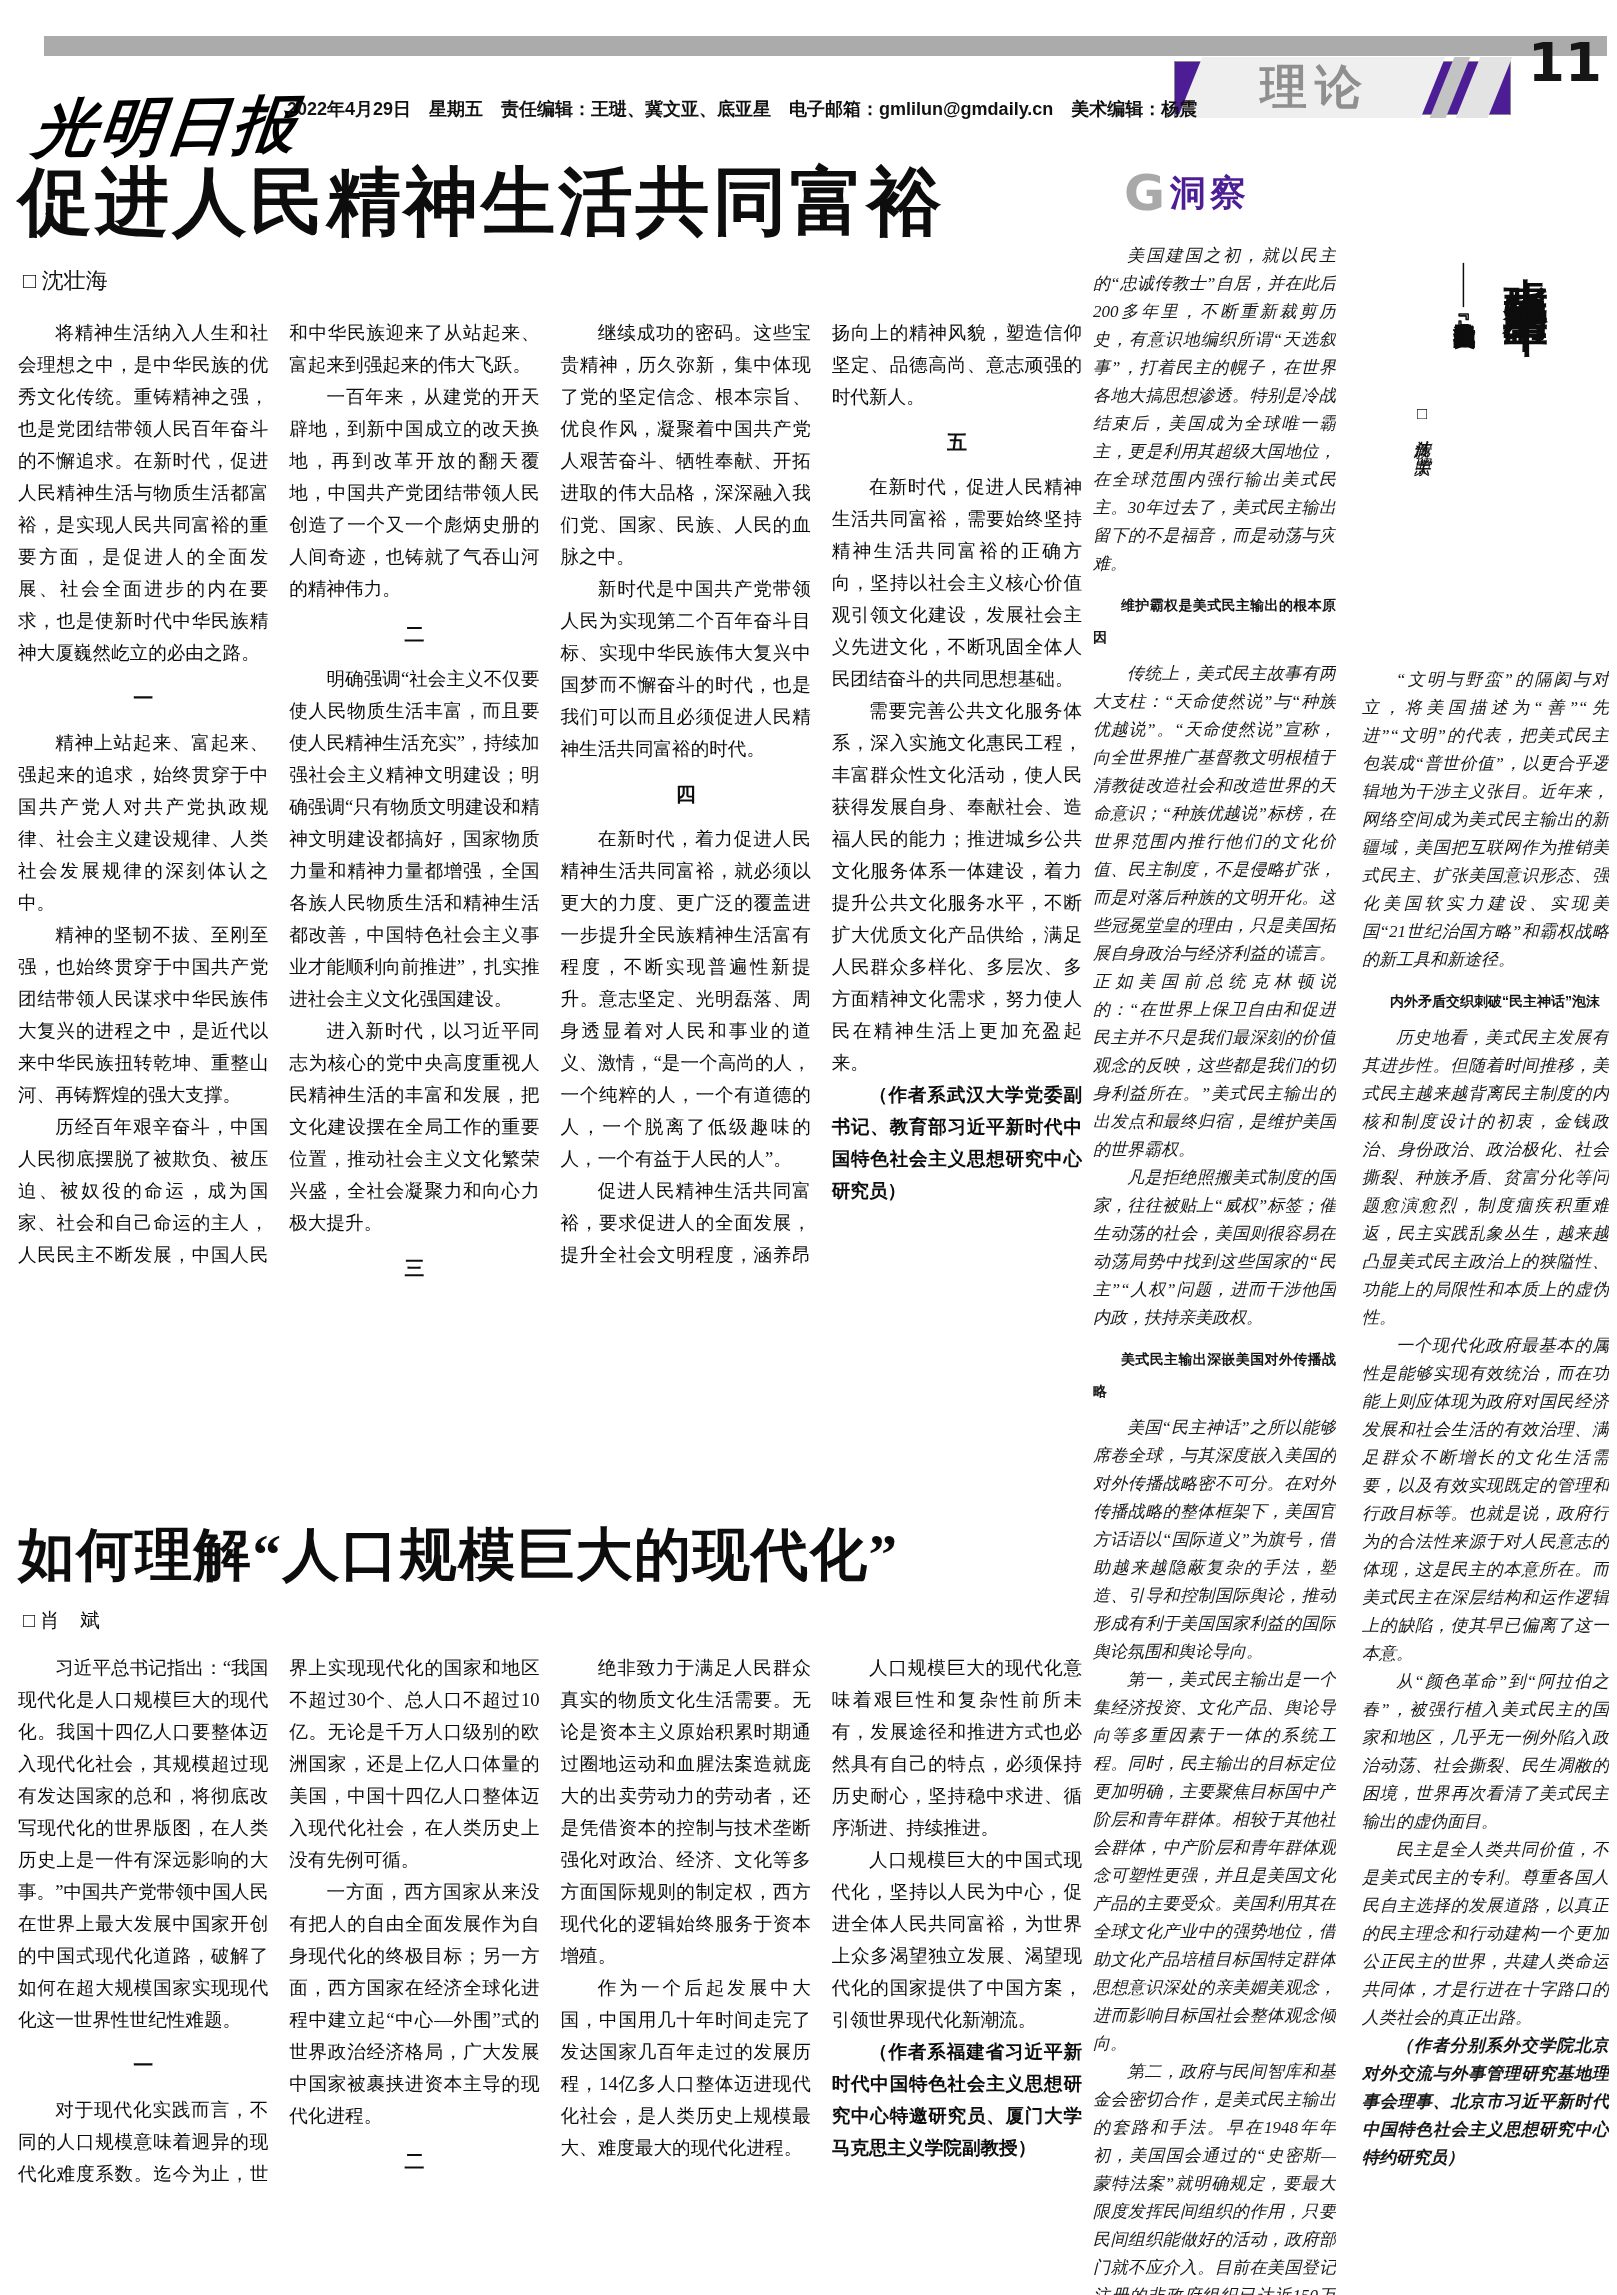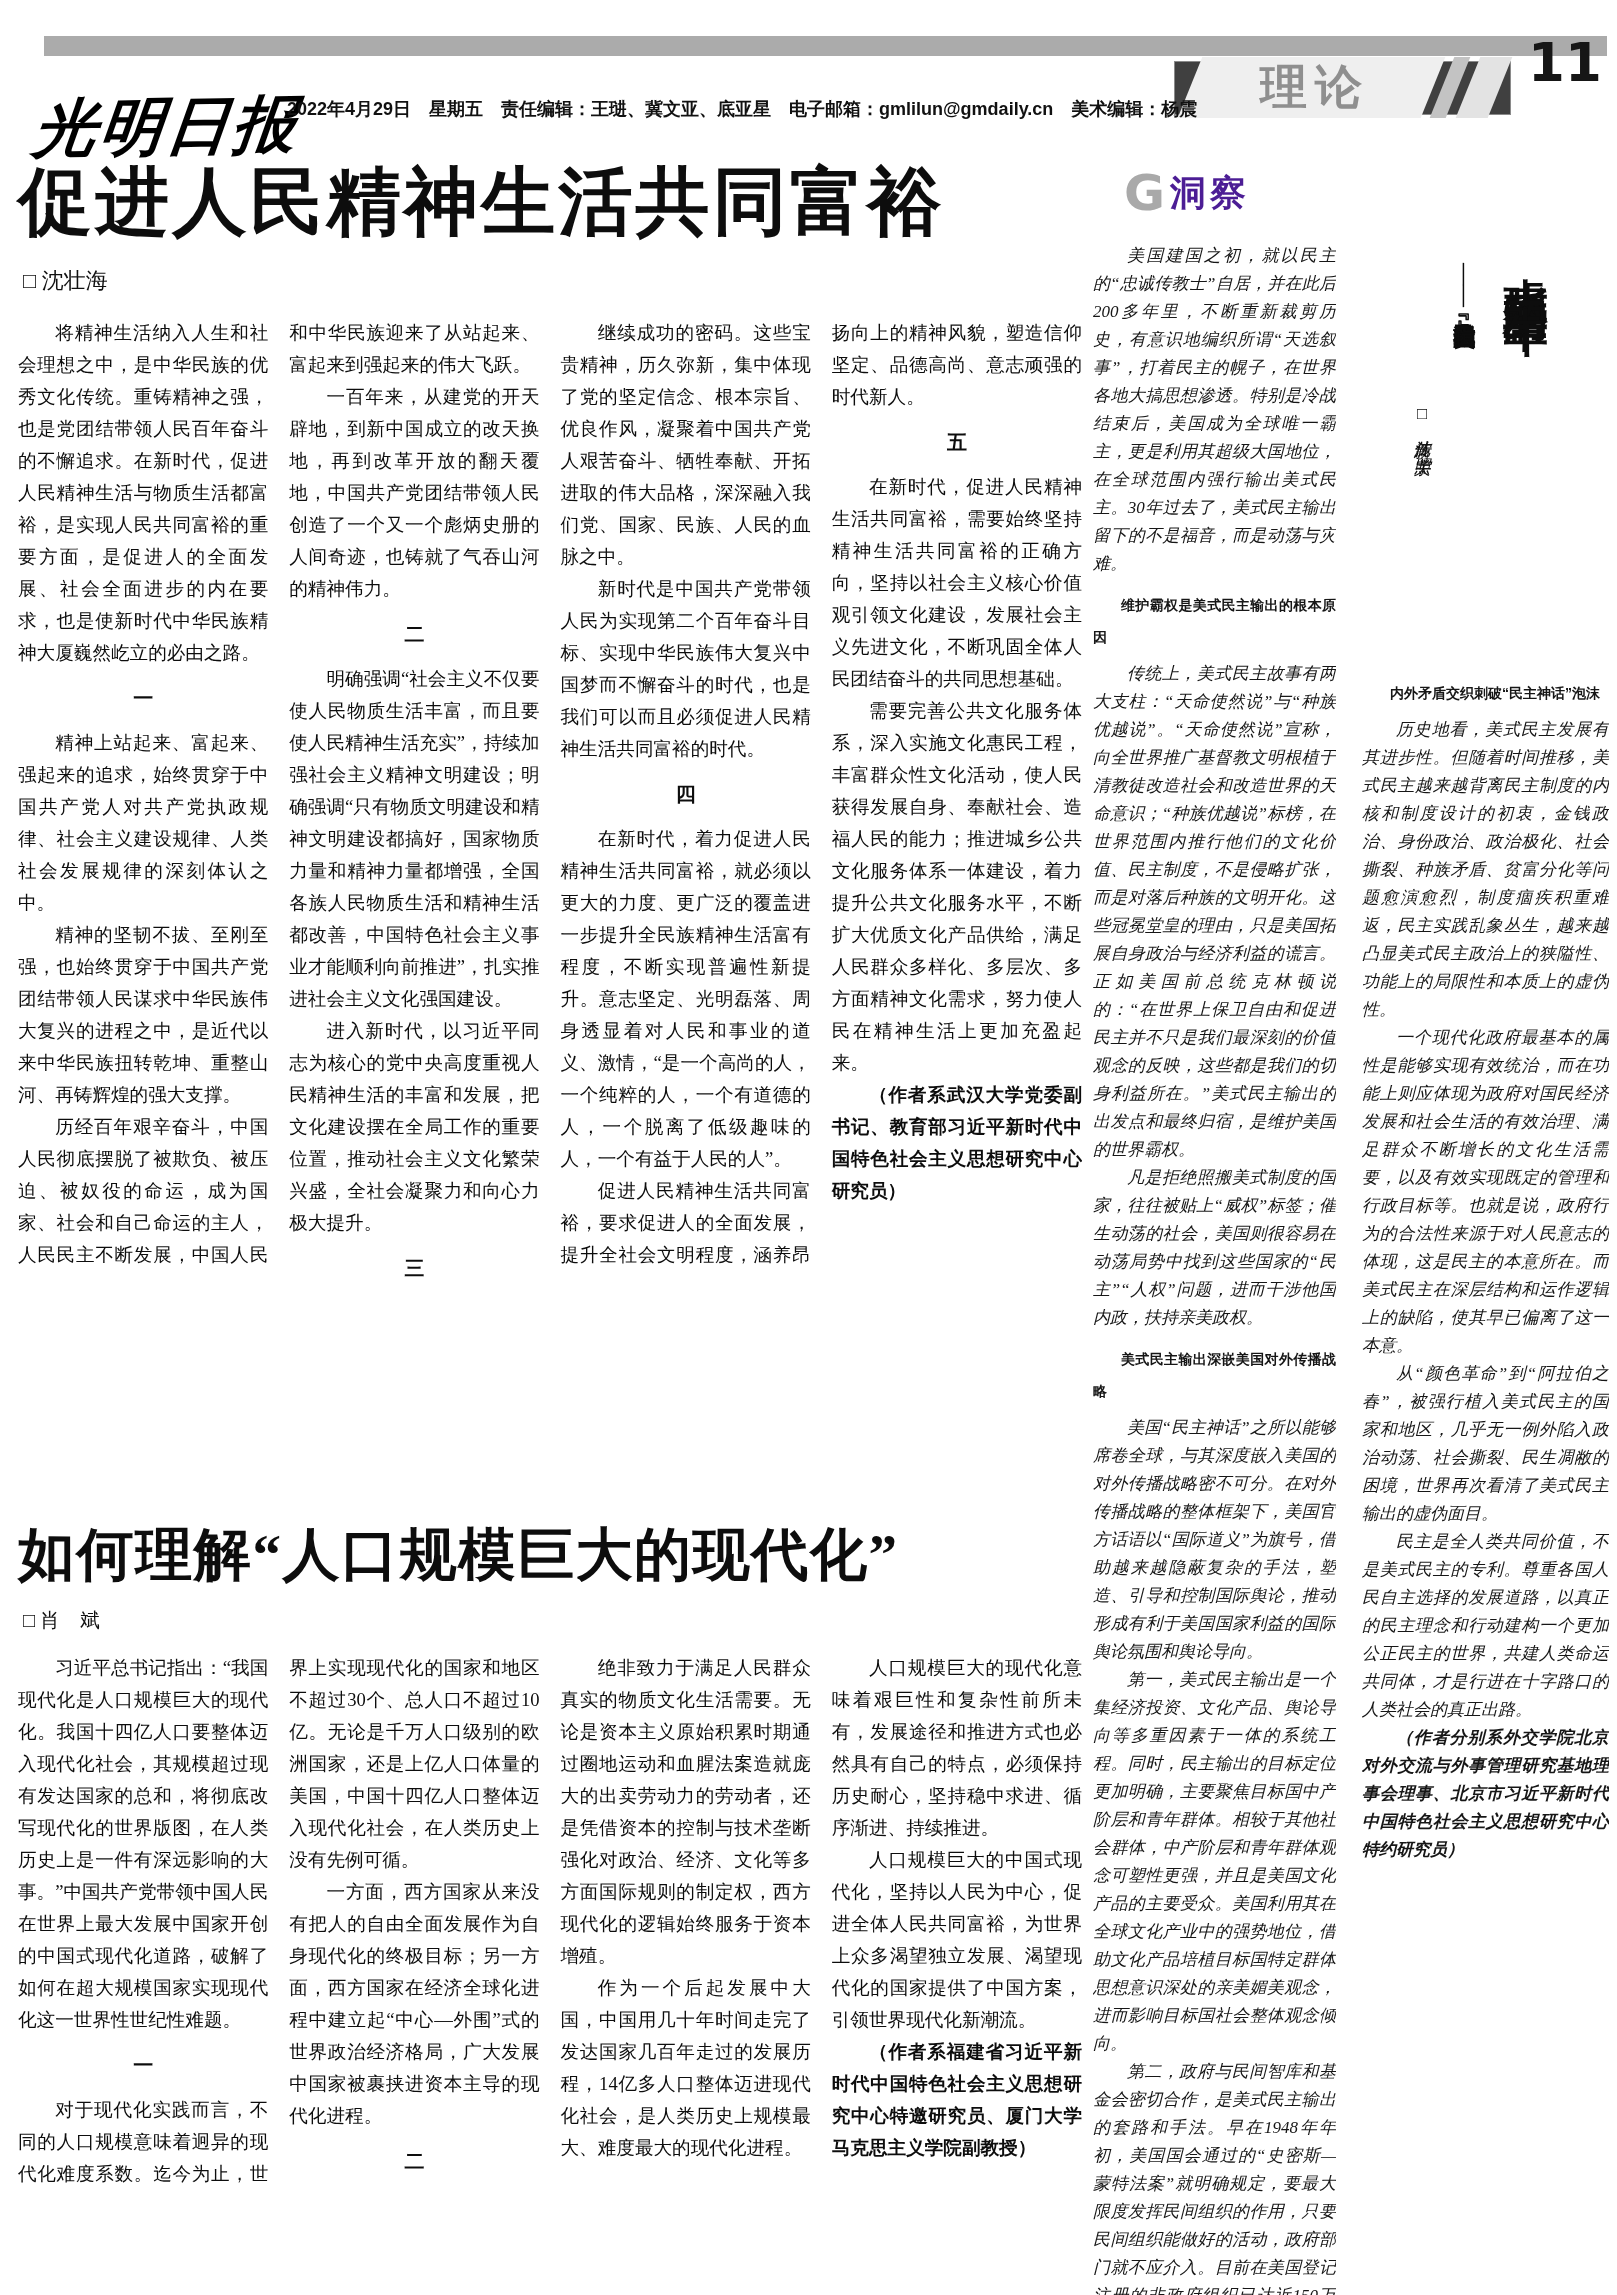--- a/index.html
+++ b/index.html
@@ -1,20 +1,20 @@
 <!DOCTYPE html>
 <html style="font-size:13px"><head>
 <meta charset="utf-8">
 <style>
   html,body{margin:0;padding:0;background:#ffffff;}
   .page{position:relative;width:1617px;height:2295px;background:#fff;overflow:hidden;
         font-family:"Liberation Serif","DejaVu Serif",serif;color:#0d0d0d;}
   
   .topbar{position:absolute;left:44px;top:36px;width:1563px;height:20px;background:#ababab;}
-  .banner-box{position:absolute;left:1174px;top:61px;width:335px;height:52px;border:1.6px solid #8a8a8a;background:#404040;}
+  .banner-box{position:absolute;left:1174px;top:61px;width:335px;height:52px;border:1.6px solid #8a8a8a;background:#4c1d95;}
   .banner-shape{position:absolute;left:14.6px;top:-4.9px;width:243px;height:61px;background:#efefef;transform:skewX(-22deg);}
   .banner-text{position:absolute;left:85px;top:-6.5px;font-size:47px;font-weight:900;color:#8f8f8f;
         letter-spacing:8px;font-family:"Liberation Serif",serif;}
   .stripe{position:absolute;top:-4.9px;height:61px;transform:skewX(-22deg);}
   .s1{left:267px;width:16px;background:#c3c3c3;}
   .s2{left:293px;width:32px;background:#e3e3e3;}
   .pageno{position:absolute;left:1528px;top:32px;font-family:"DejaVu Sans","Liberation Sans",sans-serif;
         font-size:53px;font-weight:600;color:#161616;}
   .masthead{position:absolute;left:34px;top:84px;font-size:63px;font-weight:900;font-style:italic;
         letter-spacing:3.2px;transform:skewX(-7deg) rotate(-1deg);color:#000;}
@@ -134,20 +134,21 @@
           <p class="blk-p">第一，美式民主输出是一个集经济投资、文化产品、舆论导向等多重因素于一体的系统工程。同时，民主输出的目标定位更加明确，主要聚焦目标国中产阶层和青年群体。相较于其他社会群体，中产阶层和青年群体观念可塑性更强，并且是美国文化产品的主要受众。美国利用其在全球文化产业中的强势地位，借助文化产品培植目标国特定群体思想意识深处的亲美媚美观念，进而影响目标国社会整体观念倾向。</p>
           <p class="blk-p">第二，政府与民间智库和基金会密切合作，是美式民主输出的套路和手法。早在1948年年初，美国国会通过的“史密斯—蒙特法案”就明确规定，要最大限度发挥民间组织的作用，只要民间组织能做好的活动，政府部门就不应介入。目前在美国登记注册的非政府组织已达近150万个，还有一些非政府组织未在政府机构登记注册。美国的非政府组织不仅数量多，而且在美国对外关系的明暗两处都发挥着重要作用，配合对外政策的制定，甚至在具体外交中扮演重要角色。将世界简单两分为“善与恶”“美与丑”“先进与落后”</p>
         </div>
       <div class="colB">
         <div class="vhead">
           <div class="vtitle">虚张声势的三十年</div>
           <div class="vsub">——美式『民主神话』的输出逻辑</div>
           <div class="vauth">□ 沈传新　关照宇</div>
         </div>
         <div class="colBbody abody">
+            <p class="blk-p">“文明与野蛮”的隔阂与对立，将美国描述为“善”“先进”“文明”的代表，把美式民主包装成“普世价值”，以更合乎逻辑地为干涉主义张目。近年来，网络空间成为美式民主输出的新疆域，美国把互联网作为推销美式民主、扩张美国意识形态、强化美国软实力建设、实现美国“21世纪治国方略”和霸权战略的新工具和新途径。</p>
             <p class="blk-h">内外矛盾交织刺破“民主神话”泡沫</p>
             <p class="blk-p">历史地看，美式民主发展有其进步性。但随着时间推移，美式民主越来越背离民主制度的内核和制度设计的初衷，金钱政治、身份政治、政治极化、社会撕裂、种族矛盾、贫富分化等问题愈演愈烈，制度痼疾积重难返，民主实践乱象丛生，越来越凸显美式民主政治上的狭隘性、功能上的局限性和本质上的虚伪性。</p>
             <p class="blk-p">一个现代化政府最基本的属性是能够实现有效统治，而在功能上则应体现为政府对国民经济发展和社会生活的有效治理、满足群众不断增长的文化生活需要，以及有效实现既定的管理和行政目标等。也就是说，政府行为的合法性来源于对人民意志的体现，这是民主的本意所在。而美式民主在深层结构和运作逻辑上的缺陷，使其早已偏离了这一本意。</p>
             <p class="blk-p">从“颜色革命”到“阿拉伯之春”，被强行植入美式民主的国家和地区，几乎无一例外陷入政治动荡、社会撕裂、民生凋敝的困境，世界再次看清了美式民主输出的虚伪面目。</p>
             <p class="blk-p">民主是全人类共同价值，不是美式民主的专利。尊重各国人民自主选择的发展道路，以真正的民主理念和行动建构一个更加公正民主的世界，共建人类命运共同体，才是行进在十字路口的人类社会的真正出路。</p>
             <p class="blk-a">（作者分别系外交学院北京对外交流与外事管理研究基地理事会理事、北京市习近平新时代中国特色社会主义思想研究中心特约研究员）</p>
           </div>
       </div>
     </div>
   </div>

